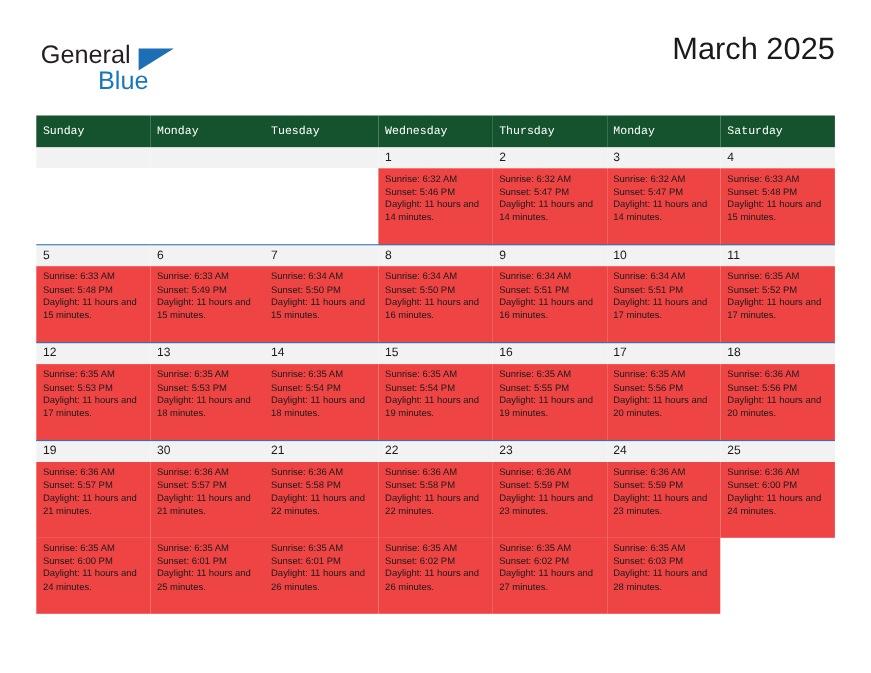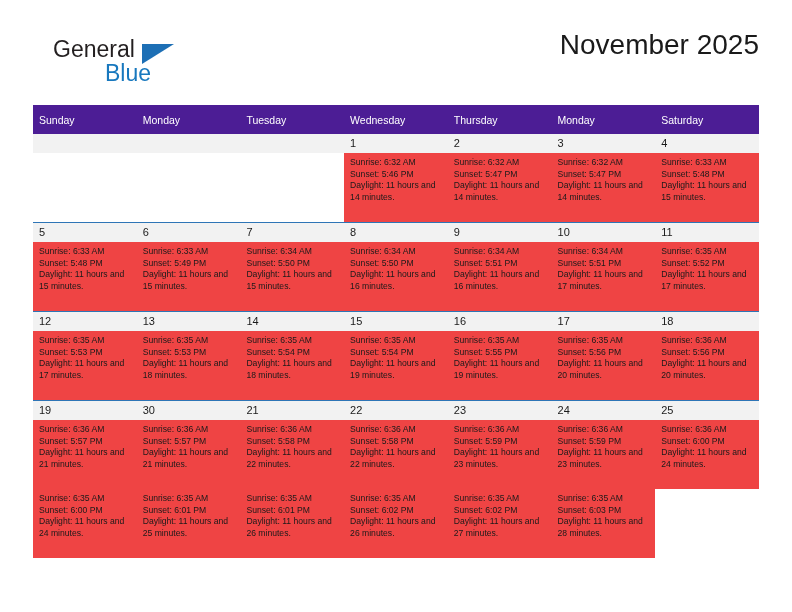--- a/index.html
+++ b/index.html
@@ -24,21 +24,21 @@
   
   .top-bar {
     position: absolute;
     left: 33px;
     top: 28px;
     right: 33px;
     height: 70px;
   }
   .logo {
     position: absolute;
-    left: 16px;
+    left: 0;
     top: 8px;
     width: 190px;
     height: 56px;
   }
   .logo-general {
     position: absolute;
     left: 4px;
     top: 0px;
     font-size: 23px;
     letter-spacing: 0px;
@@ -92,28 +92,28 @@
     position: absolute;
     left: 33px;
     top: 105px;
     width: 726px;
     border-collapse: collapse;
     table-layout: fixed;
   }
   .calendar col { width: 103.71px; }
 
   .dow-row th {
-    background: #4c1d95;
+    background: #14532d;
     color: #ffffff;
     font-size: 10.5px;
     font-weight: normal;
     text-align: left;
     padding: 5px 0 5px 6px;
     height: 19px;
-    font-family: Liberation Sans, sans-serif;
+    font-family: Liberation Mono, monospace;
     border: none;
   }
 
   
   .num-row td {
     background: #f2f2f2;
     font-size: 11px;
     color: #1a1a1a;
     padding: 3px 0 2px 6px;
     height: 14px;
@@ -153,21 +153,21 @@
 
   <div class="top-bar">
 
     <div class="logo">
       <span class="logo-general">General</span>
       <span class="logo-triangle"></span>
       <span class="logo-blue">Blue</span>
     </div>
 
     <div class="title-block">
-      <div class="cal-title">November 2025</div>
+      <div class="cal-title">March 2025</div>
     </div>
 
   </div>
 
   <table class="calendar">
     <colgroup>
       <col>
         <col>
         <col>
         <col>

